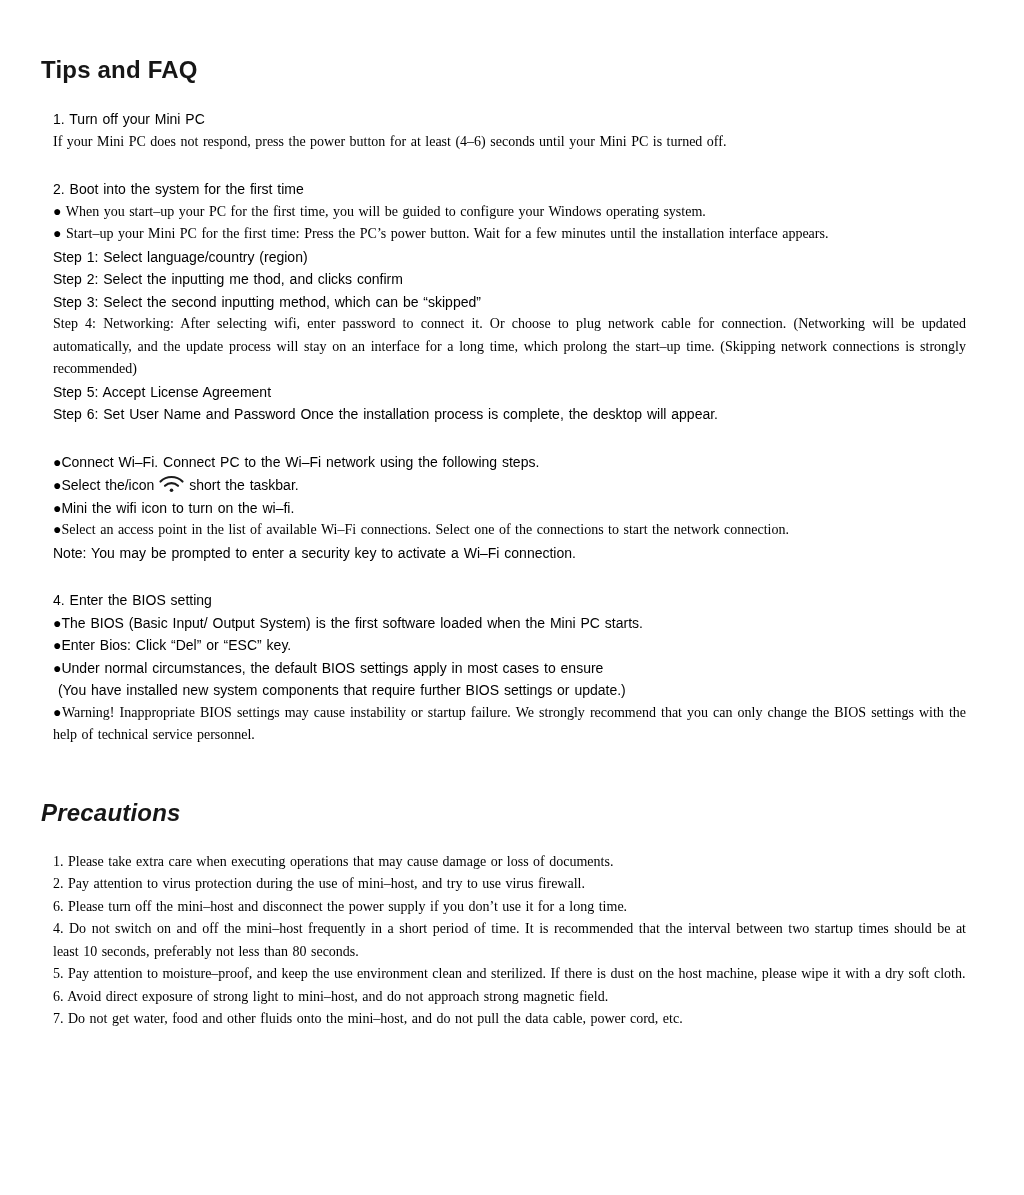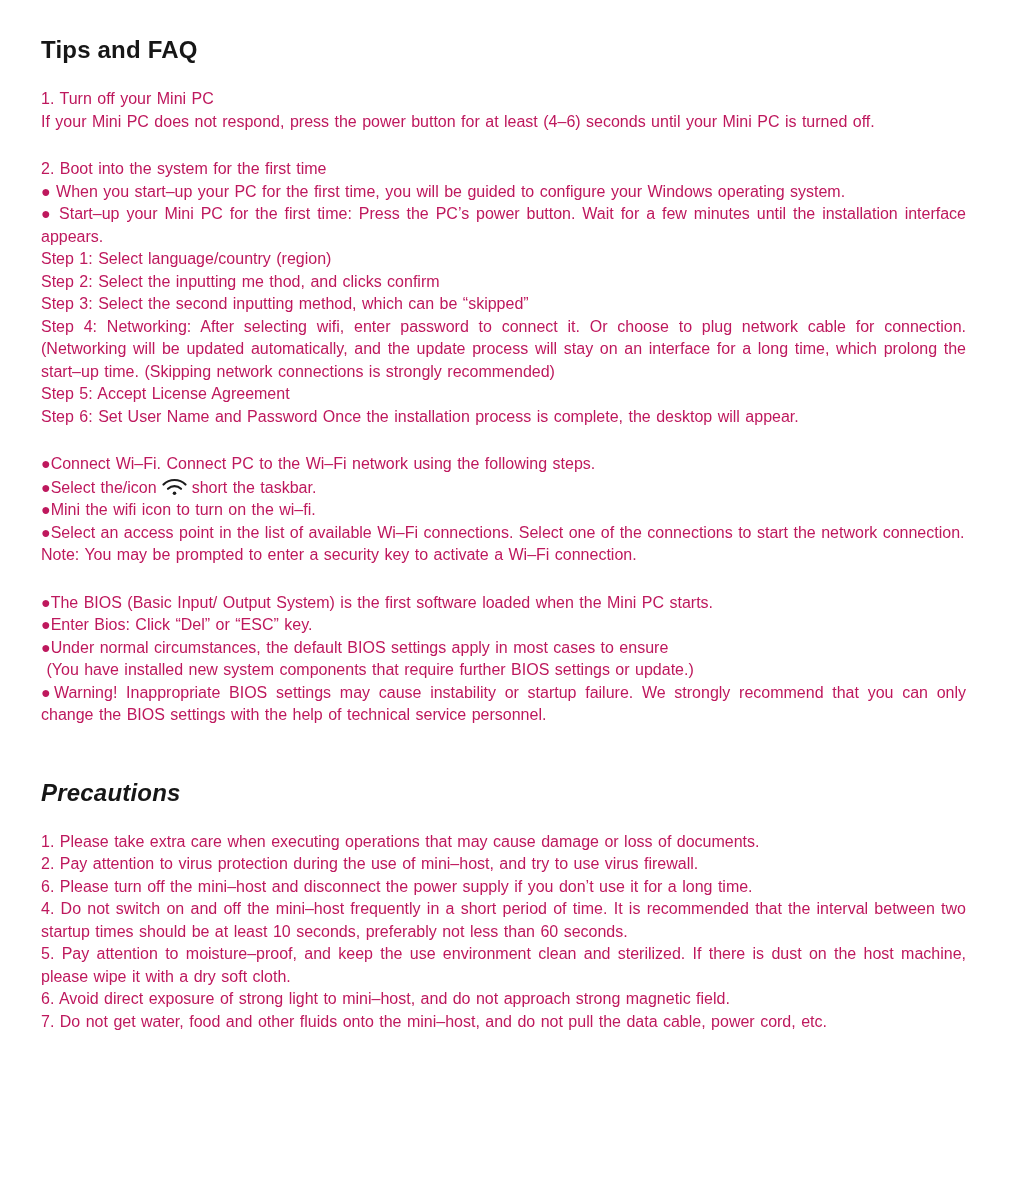--- a/index.html
+++ b/index.html
@@ -7,39 +7,40 @@
   body {
     width: 1024px;
     height: 1195px;
     font-family: "Liberation Sans", "DejaVu Sans", sans-serif;
     color: #1c1c1c;
     overflow: hidden;
   }
   .page {
     width: 1024px;
     height: 1195px;
-    padding: 36px 58px 0 41px;
+    padding: 56px 58px 0 41px;
   }
   h1.doc-heading {
     font-size: 24px;
     font-weight: 700;
     letter-spacing: 0.2px;
     color: #161616;
     margin: 0 0 24px 0;
   }
   h1.doc-heading.precautions { margin-top: 52px; margin-bottom: 24px; font-style: italic; }
   .group { margin: 0 0 25px 0; }
   .group.last { margin-bottom: 0; }
   p.line {
-    font-size: 16px;
+    font-size: 14px;
     line-height: 22.5px;
-    color: #be185d;
+    color: #000000;
     word-spacing: 1px;
+    margin-left: 12px;
   }
-  p.just { text-align: justify; }
+  p.just { text-align: justify; font-family: Liberation Serif, serif; }
   .wifi-inline {
     display: inline-block;
     vertical-align: -3px;
     margin: 0 4px;
   }
 </style>
 </head>
 <body>
 
 <div class="page">
@@ -71,32 +72,33 @@
             <path d="M7 12.8 C 10.8 9.2, 16.2 9.2, 20 12.8"></path>
           </g>
           <circle cx="13.5" cy="17.2" r="1.8" fill="#1c1c1c"></circle>
         </svg><span>short the taskbar.</span></p>
     <p class="line">●Mini the wifi icon to turn on the wi–fi.</p>
     <p class="line just">●Select an access point in the list of available Wi–Fi connections. Select one of the connections to start the network connection.</p>
     <p class="line">Note: You may be prompted to enter a security key to activate a Wi–Fi connection.</p>
   </div>
 
   <div class="group last">
+    <p class="line">4. Enter the BIOS setting</p>
     <p class="line">●The BIOS (Basic Input/ Output System) is the first software loaded when the Mini PC starts.</p>
     <p class="line">●Enter Bios: Click “Del” or “ESC” key.</p>
     <p class="line">●Under normal circumstances, the default BIOS settings apply in most cases to ensure</p>
     <p class="line">&nbsp;(You have installed new system components that require further BIOS settings or update.)</p>
     <p class="line just">●Warning! Inappropriate BIOS settings may cause instability or startup failure. We strongly recommend that you can only change the BIOS settings with the help of technical service personnel.</p>
   </div>
 
   <h1 class="doc-heading precautions">Precautions</h1>
 
   <div class="group last">
     <p class="line just">1. Please take extra care when executing operations that may cause damage or loss of documents.</p>
     <p class="line just">2. Pay attention to virus protection during the use of mini–host, and try to use virus firewall.</p>
     <p class="line just">6. Please turn off the mini–host and disconnect the power supply if you don’t use it for a long time.</p>
-    <p class="line just">4. Do not switch on and off the mini–host frequently in a short period of time. It is recommended that the interval between two startup times should be at least 10 seconds, preferably not less than 60 seconds.</p>
+    <p class="line just">4. Do not switch on and off the mini–host frequently in a short period of time. It is recommended that the interval between two startup times should be at least 10 seconds, preferably not less than 80 seconds.</p>
     <p class="line just">5. Pay attention to moisture–proof, and keep the use environment clean and sterilized. If there is dust on the host machine, please wipe it with a dry soft cloth.</p>
     <p class="line just">6. Avoid direct exposure of strong light to mini–host, and do not approach strong magnetic field.</p>
     <p class="line just">7. Do not get water, food and other fluids onto the mini–host, and do not pull the data cable, power cord, etc.</p>
   </div>
 
 </div>
 
 </body></html>

